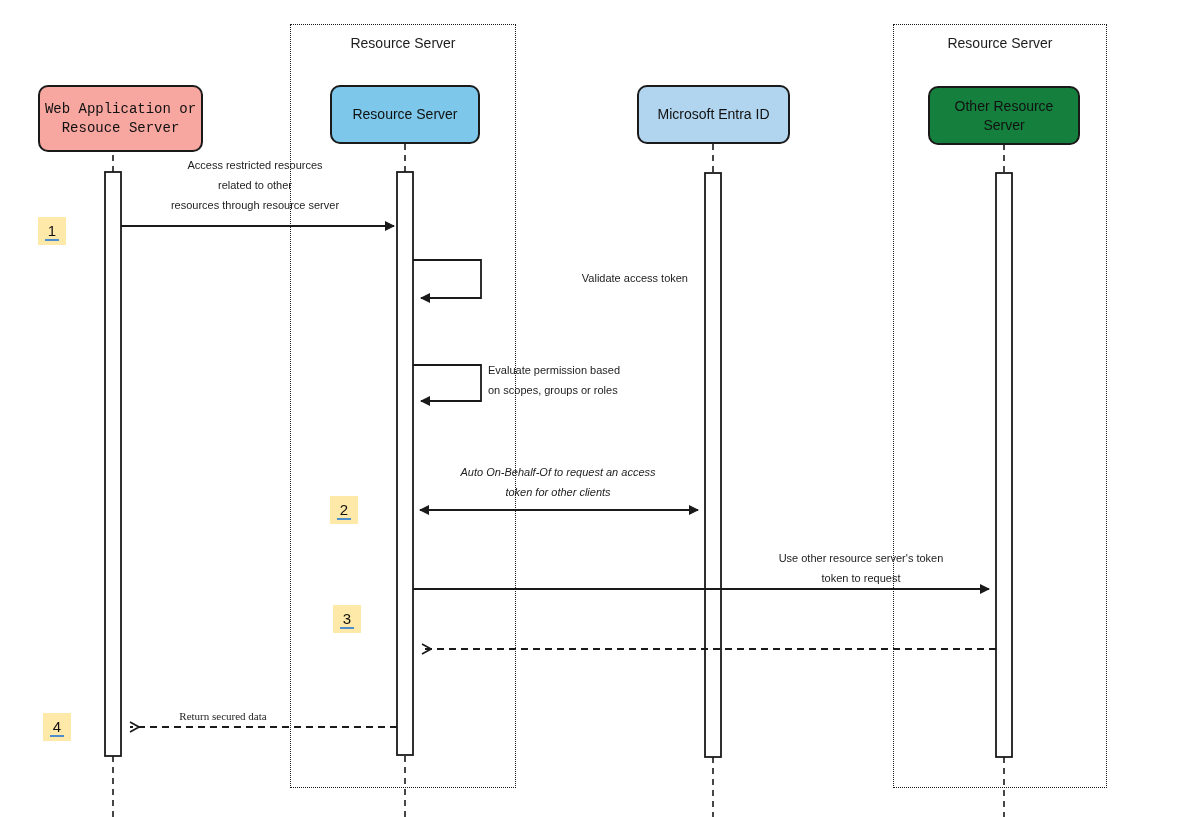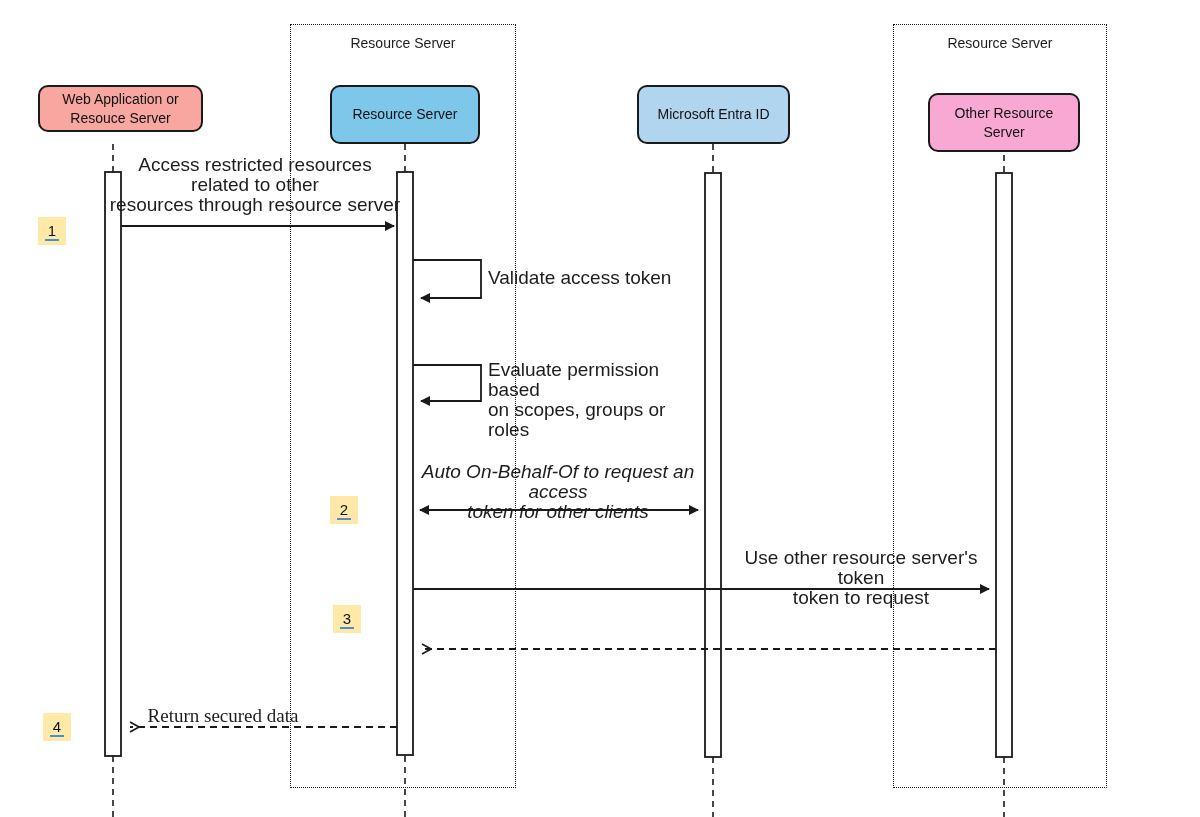--- a/index.html
+++ b/index.html
@@ -14,21 +14,21 @@
   .group-label{
     position:absolute;top:8px;left:0;right:0;text-align:center;
     font-size:14px;line-height:20px;white-space:pre-line;color:#1d1d1d;
   }
   .actor-box{
     position:absolute;box-sizing:border-box;border:2px solid #1a1a1a;border-radius:10px;
     display:flex;align-items:center;justify-content:center;text-align:center;
     font-size:14px;line-height:19px;white-space:pre-line;z-index:3;color:#111;
   }
   .msg{
-    position:absolute;font-size:19px;line-height:20px;white-space:pre-line;
+    position:absolute;font-size:11px;line-height:20px;white-space:pre-line;
     z-index:3;color:#1d1d1d;
   }
   .msg.center{text-align:center;}
   .msg.left{text-align:left;}
   .badge{
     position:absolute;width:28px;height:28px;display:flex;align-items:center;justify-content:center;
     z-index:4;font-size:15px;color:#111;
   }
   .badge span{border-bottom:2px solid #4d8dcb;padding:0 3px 0px 3px;line-height:17px;}
   #wires{position:absolute;left:0;top:0;z-index:2;pointer-events:none;}
@@ -80,39 +80,39 @@
       <line x1="121" y1="214" x2="394" y2="214" marker-end="url(#arrF)"></line>
       <polyline points="413,248 481,248 481,286 421,286" marker-end="url(#arrF)"></polyline>
       <polyline points="413,353 481,353 481,389 421,389" marker-end="url(#arrF)"></polyline>
       <line x1="420" y1="498" x2="698" y2="498" marker-start="url(#arrFs)" marker-end="url(#arrF)"></line>
       <line x1="413" y1="577" x2="989" y2="577" marker-end="url(#arrF)"></line>
       <line x1="996" y1="637" x2="422" y2="637" stroke-dasharray="7 5" marker-end="url(#arrO)"></line>
       <line x1="397" y1="715" x2="130" y2="715" stroke-dasharray="7 5" marker-end="url(#arrO)"></line>
     </g>
   </svg>
 
-  <div class="actor-box" style="left: 38px; top: 73px; width: 165px; height: 47px; background-color: rgb(248, 166, 160);">
+  <div class="actor-box" style="left: 38px; top: 73px; width: 165px; height: 67px; background-color: rgb(248, 166, 160); font-family: Liberation Mono, monospace;">
     <span>Web Application or
 Resouce Server</span>
   </div>
   <div class="actor-box" style="left: 330px; top: 73px; width: 150px; height: 59px; background-color: rgb(124, 199, 234);">
     <span>Resource Server</span>
   </div>
   <div class="actor-box" style="left: 637px; top: 73px; width: 153px; height: 59px; background-color: rgb(177, 213, 239);">
     <span>Microsoft Entra ID</span>
   </div>
-  <div class="actor-box" style="left: 928px; top: 81px; width: 152px; height: 59px; background-color: #f9a8d4;">
+  <div class="actor-box" style="left: 928px; top: 74px; width: 152px; height: 59px; background-color: #15803d;">
     <span>Other Resource
 Server</span>
   </div>
 
   <div class="msg center" style="left:103px;top:143px;width:304px;">Access restricted resources
 related to other
 resources through resource server</div>
-  <div class="msg left" style="left:488px;top:256px;width:200px;">Validate access token</div>
+  <div class="msg left" style="left:488px;top:256px;width:200px;text-align:right;">Validate access token</div>
   <div class="msg left" style="left:488px;top:348px;width:215px;">Evaluate permission based
 on scopes, groups or roles</div>
   <div class="msg center" style="left:413px;top:450px;width:290px;font-style:italic;">Auto On-Behalf-Of to request an access
 token for other clients</div>
   <div class="msg center" style="left:726px;top:536px;width:270px;">Use other resource server's token
 token to request</div>
   <div class="msg center" style="left:133px;top:694px;width:180px;font-family:Liberation Serif, serif;">Return secured data</div>
 
   <div class="badge" style="left: 38px; top: 205px; background-color: rgb(255, 233, 168);">
     <span>1</span>

